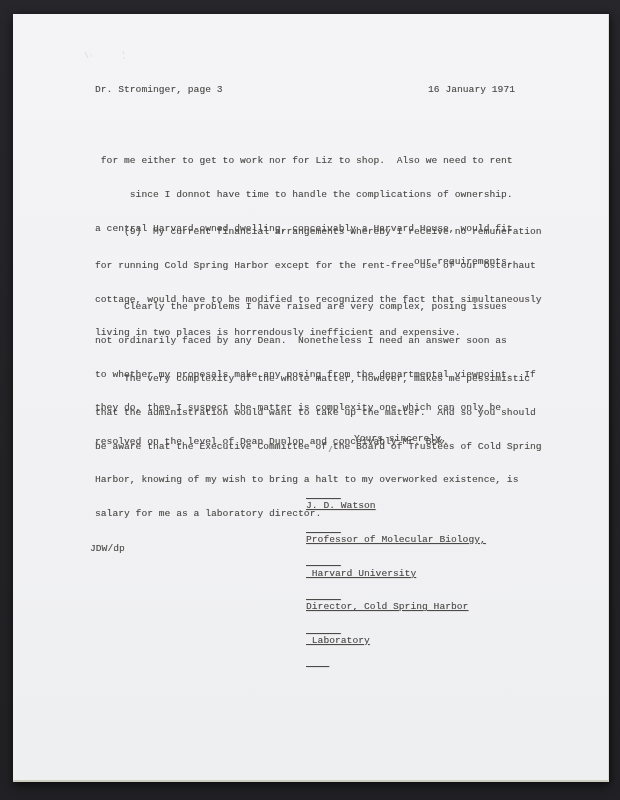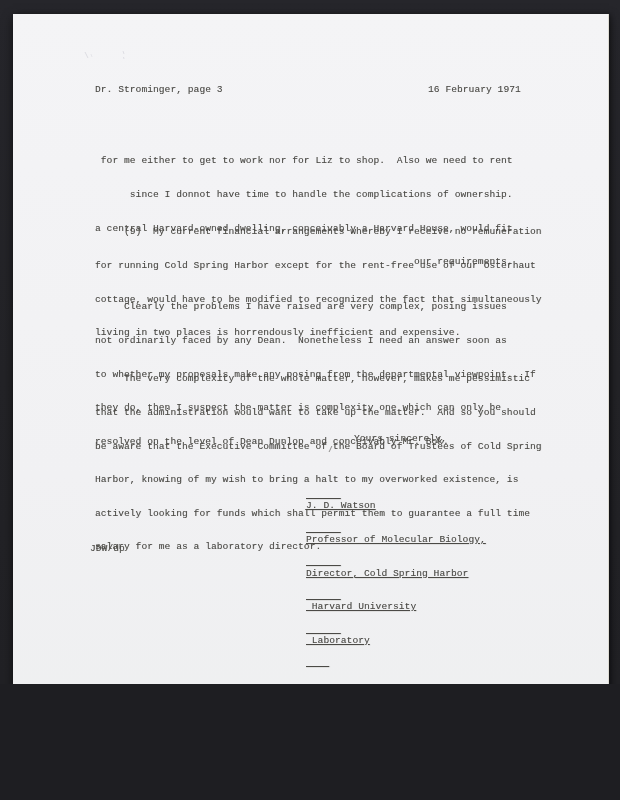--- a/index.html
+++ b/index.html
@@ -3,21 +3,21 @@
 <meta charset="utf-8">
 <style>
   html, body {
     margin: 0;
     padding: 0;
     background: #1e1e22;
   }
   .scene {
     position: relative;
     width: 620px;
-    height: 684px;
+    height: 800px;
     overflow: hidden;
     background: linear-gradient(180deg, #26262b 0%, #232327 55%, #212125 100%);
     font-family: "Liberation Mono", "DejaVu Sans Mono", monospace;
   }
   .paper {
     position: absolute;
     left: 13px;
     top: 14px;
     width: 595px;
     height: 766px;
@@ -59,21 +59,21 @@
 <div class="scene">
   <div class="paper">
 
     <svg class="pencil" viewBox="0 0 60 14">
       <path d="M4 4 L7 10" stroke="#c9c9d2" stroke-width="1" fill="none"></path>
       <path d="M10 6 L11 9" stroke="#d3d3db" stroke-width="0.8" fill="none"></path>
       <path d="M42 3 L43 6 M42.5 9 L43 11" stroke="#ccccd6" stroke-width="1" fill="none"></path>
     </svg>
 
     <div class="type" style="left:82px; top:70px;">Dr. Strominger, page 3</div>
-    <div class="type" style="left:415px; top:70px;">16 February 1971</div>
+    <div class="type" style="left:415px; top:70px;">16 January 1971</div>
 
     <div class="type" style="left:82px; top:119px;text-align:right;">
       <div>for me either to get to work nor for Liz to shop.  Also we need to rent</div>
       <div>since I donnot have time to handle the complications of ownership.</div>
       <div>a central Harvard-owned dwelling, conceivably a Harvard House, would fit</div>
       <div>our requirements.</div>
     </div>
 
     <div class="type" style="left:82px; top:190px;">
       <div>     (9)  My current financial arrangements whereby I receive no remuneration</div>
@@ -88,32 +88,31 @@
       <div>to whether my proposals make any posing from the departmental viewpoint.  If</div>
       <div>they do, then I suspect the matter is complexity one which can only be</div>
       <div>resolved on the level of Dean Dunlop and conceivably Mr. Bok.</div>
     </div>
 
     <div class="type" style="left:82px; top:337px;">
       <div>     The very complexity of the whole matter, however, makes me pessimistic</div>
       <div>that the administration would want to take up the matter.  And so you should</div>
       <div>be aware that the Executive Committee of the Board of Trustees of Cold Spring</div>
       <div>Harbor, knowing of my wish to bring a halt to my overworked existence, is</div>
-      <div>actively looking for funds which shall permit them to guarantee a full time</div>
       <div>salary for me as a laboratory director.</div>
     </div>
 
     <div class="type" style="left:293px; top:419px;margin-left:48px;">Yours sincerely,</div>
 
     <div class="ink-tick"></div>
 
     <div class="type" style="left:293px; top:464px;text-decoration:underline;">
       <div>J. D. Watson</div>
       <div>Professor of Molecular Biology,</div>
+      <div> Harvard University</div>
       <div>Director, Cold Spring Harbor</div>
-      <div> Harvard University</div>
       <div> Laboratory</div>
     </div>
 
     <div class="type" style="left:77px; top:529px;">JDW/dp</div>
 
   </div>
 </div>
 
 </body></html>

